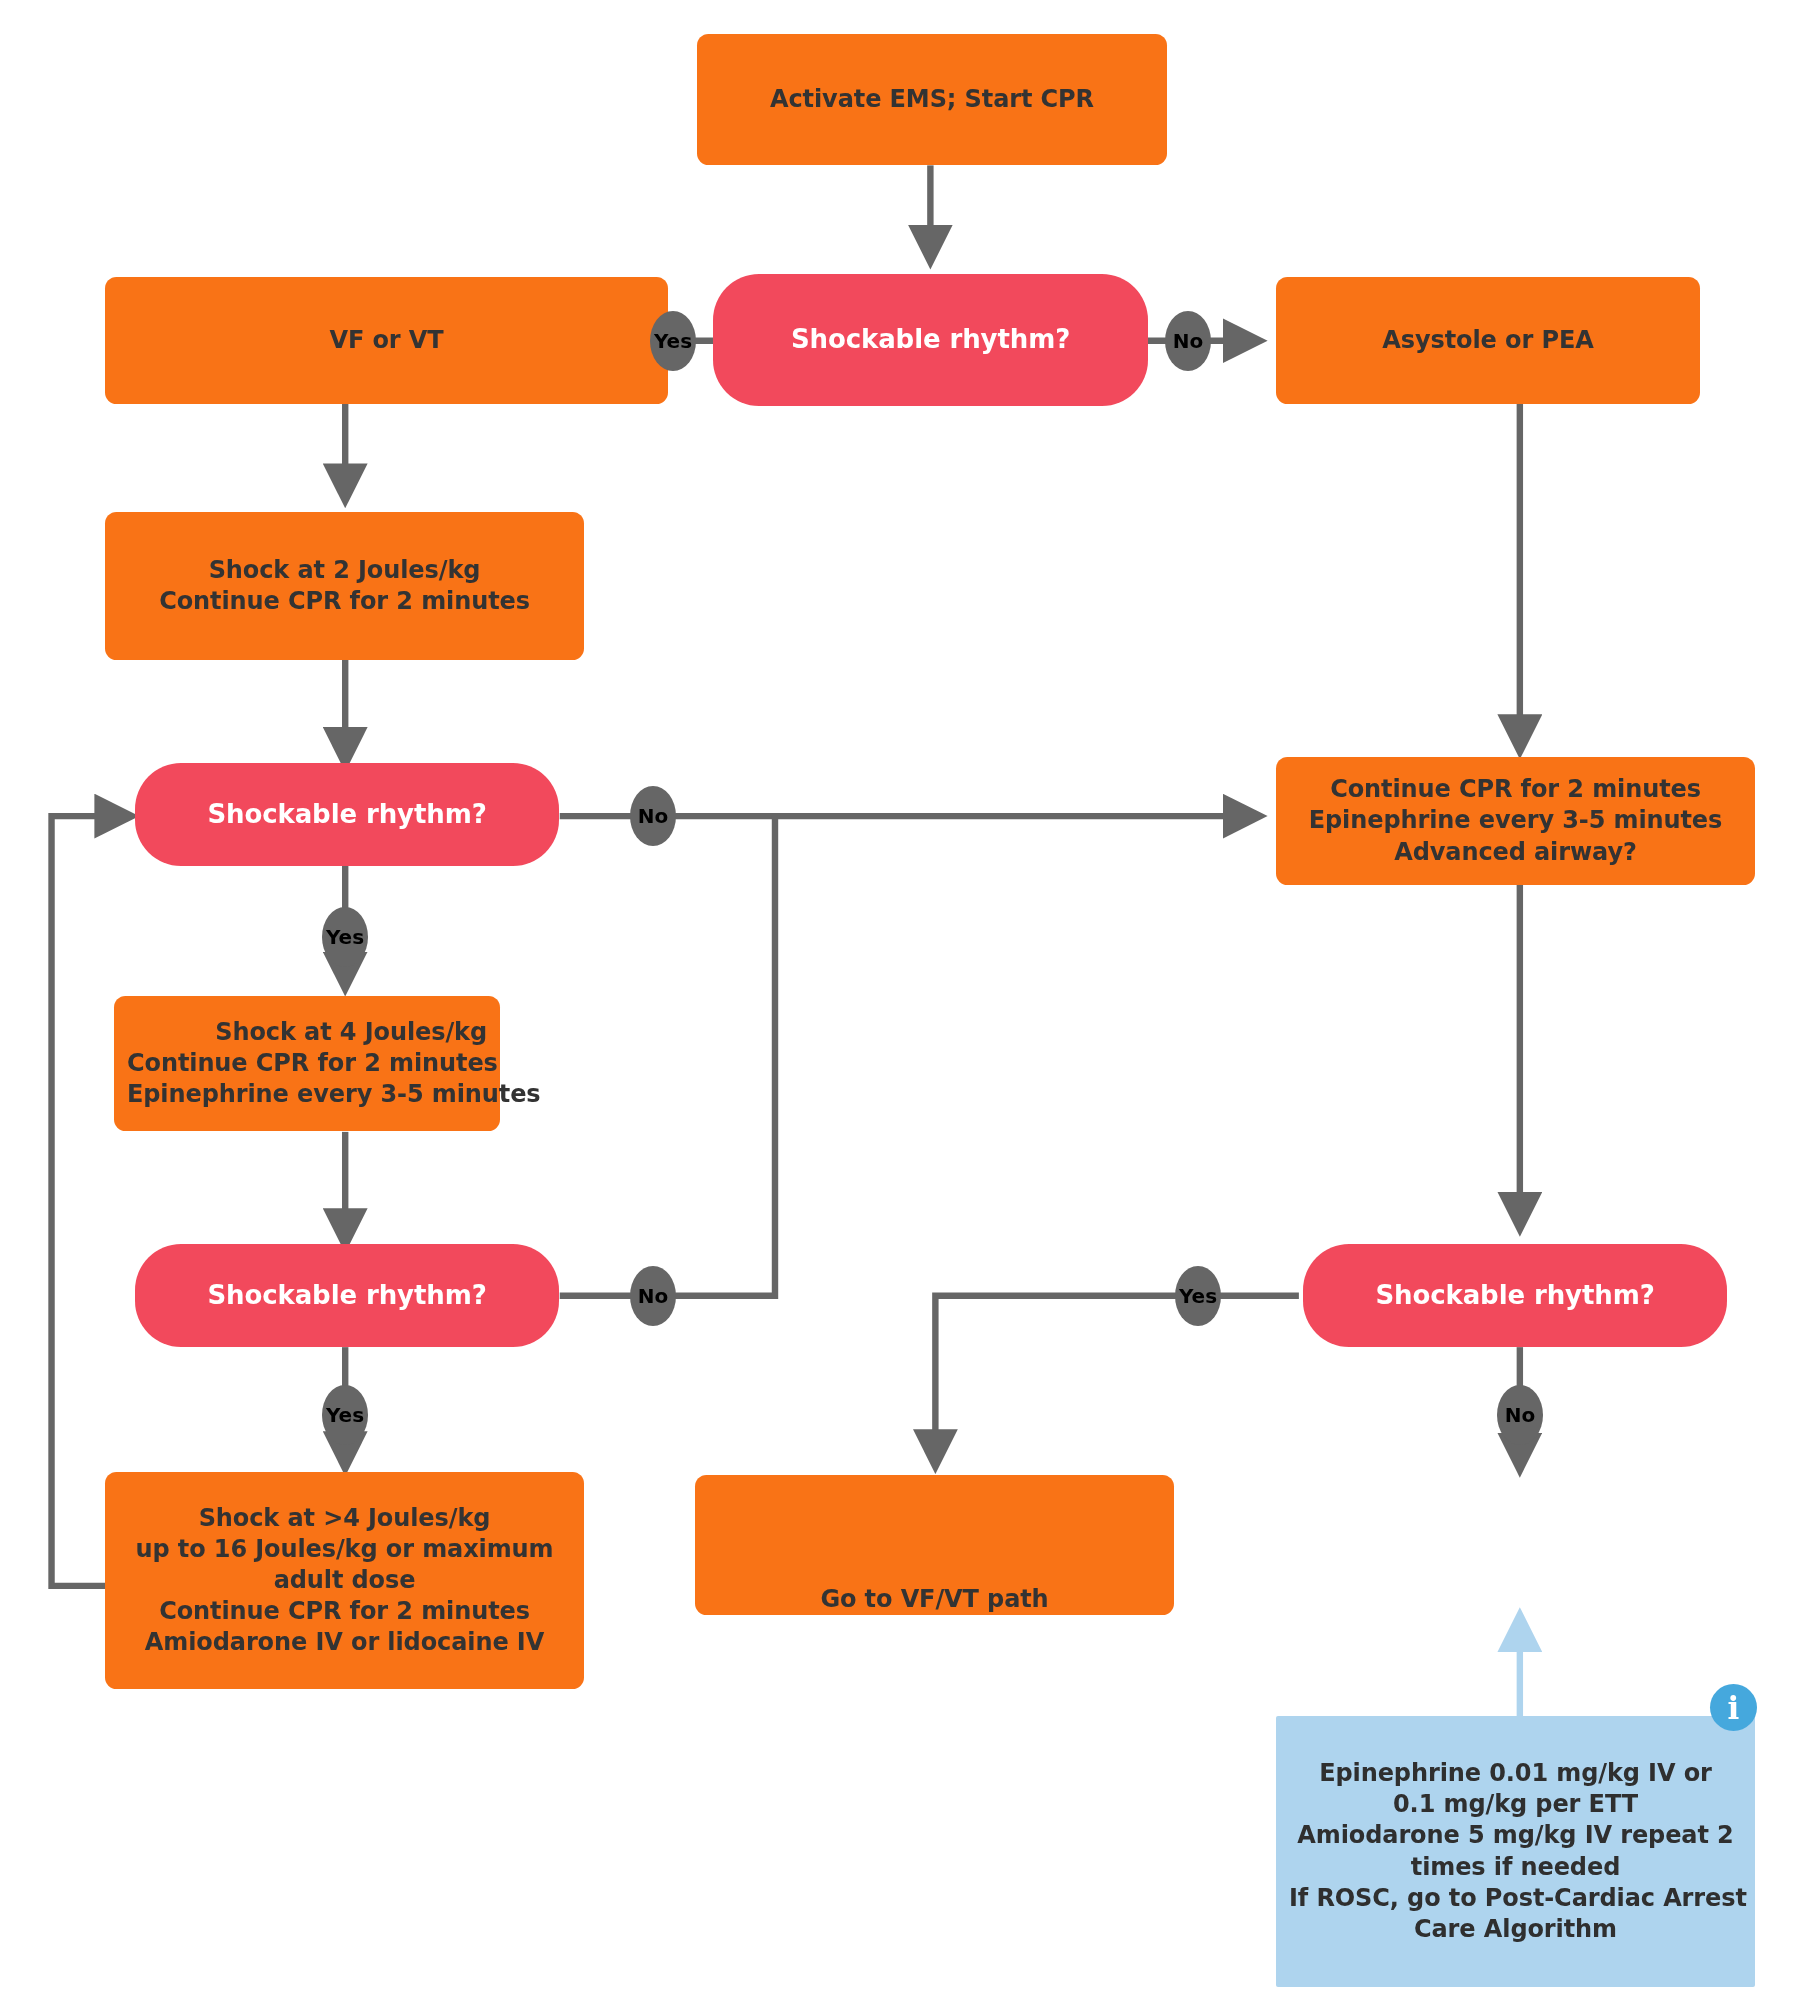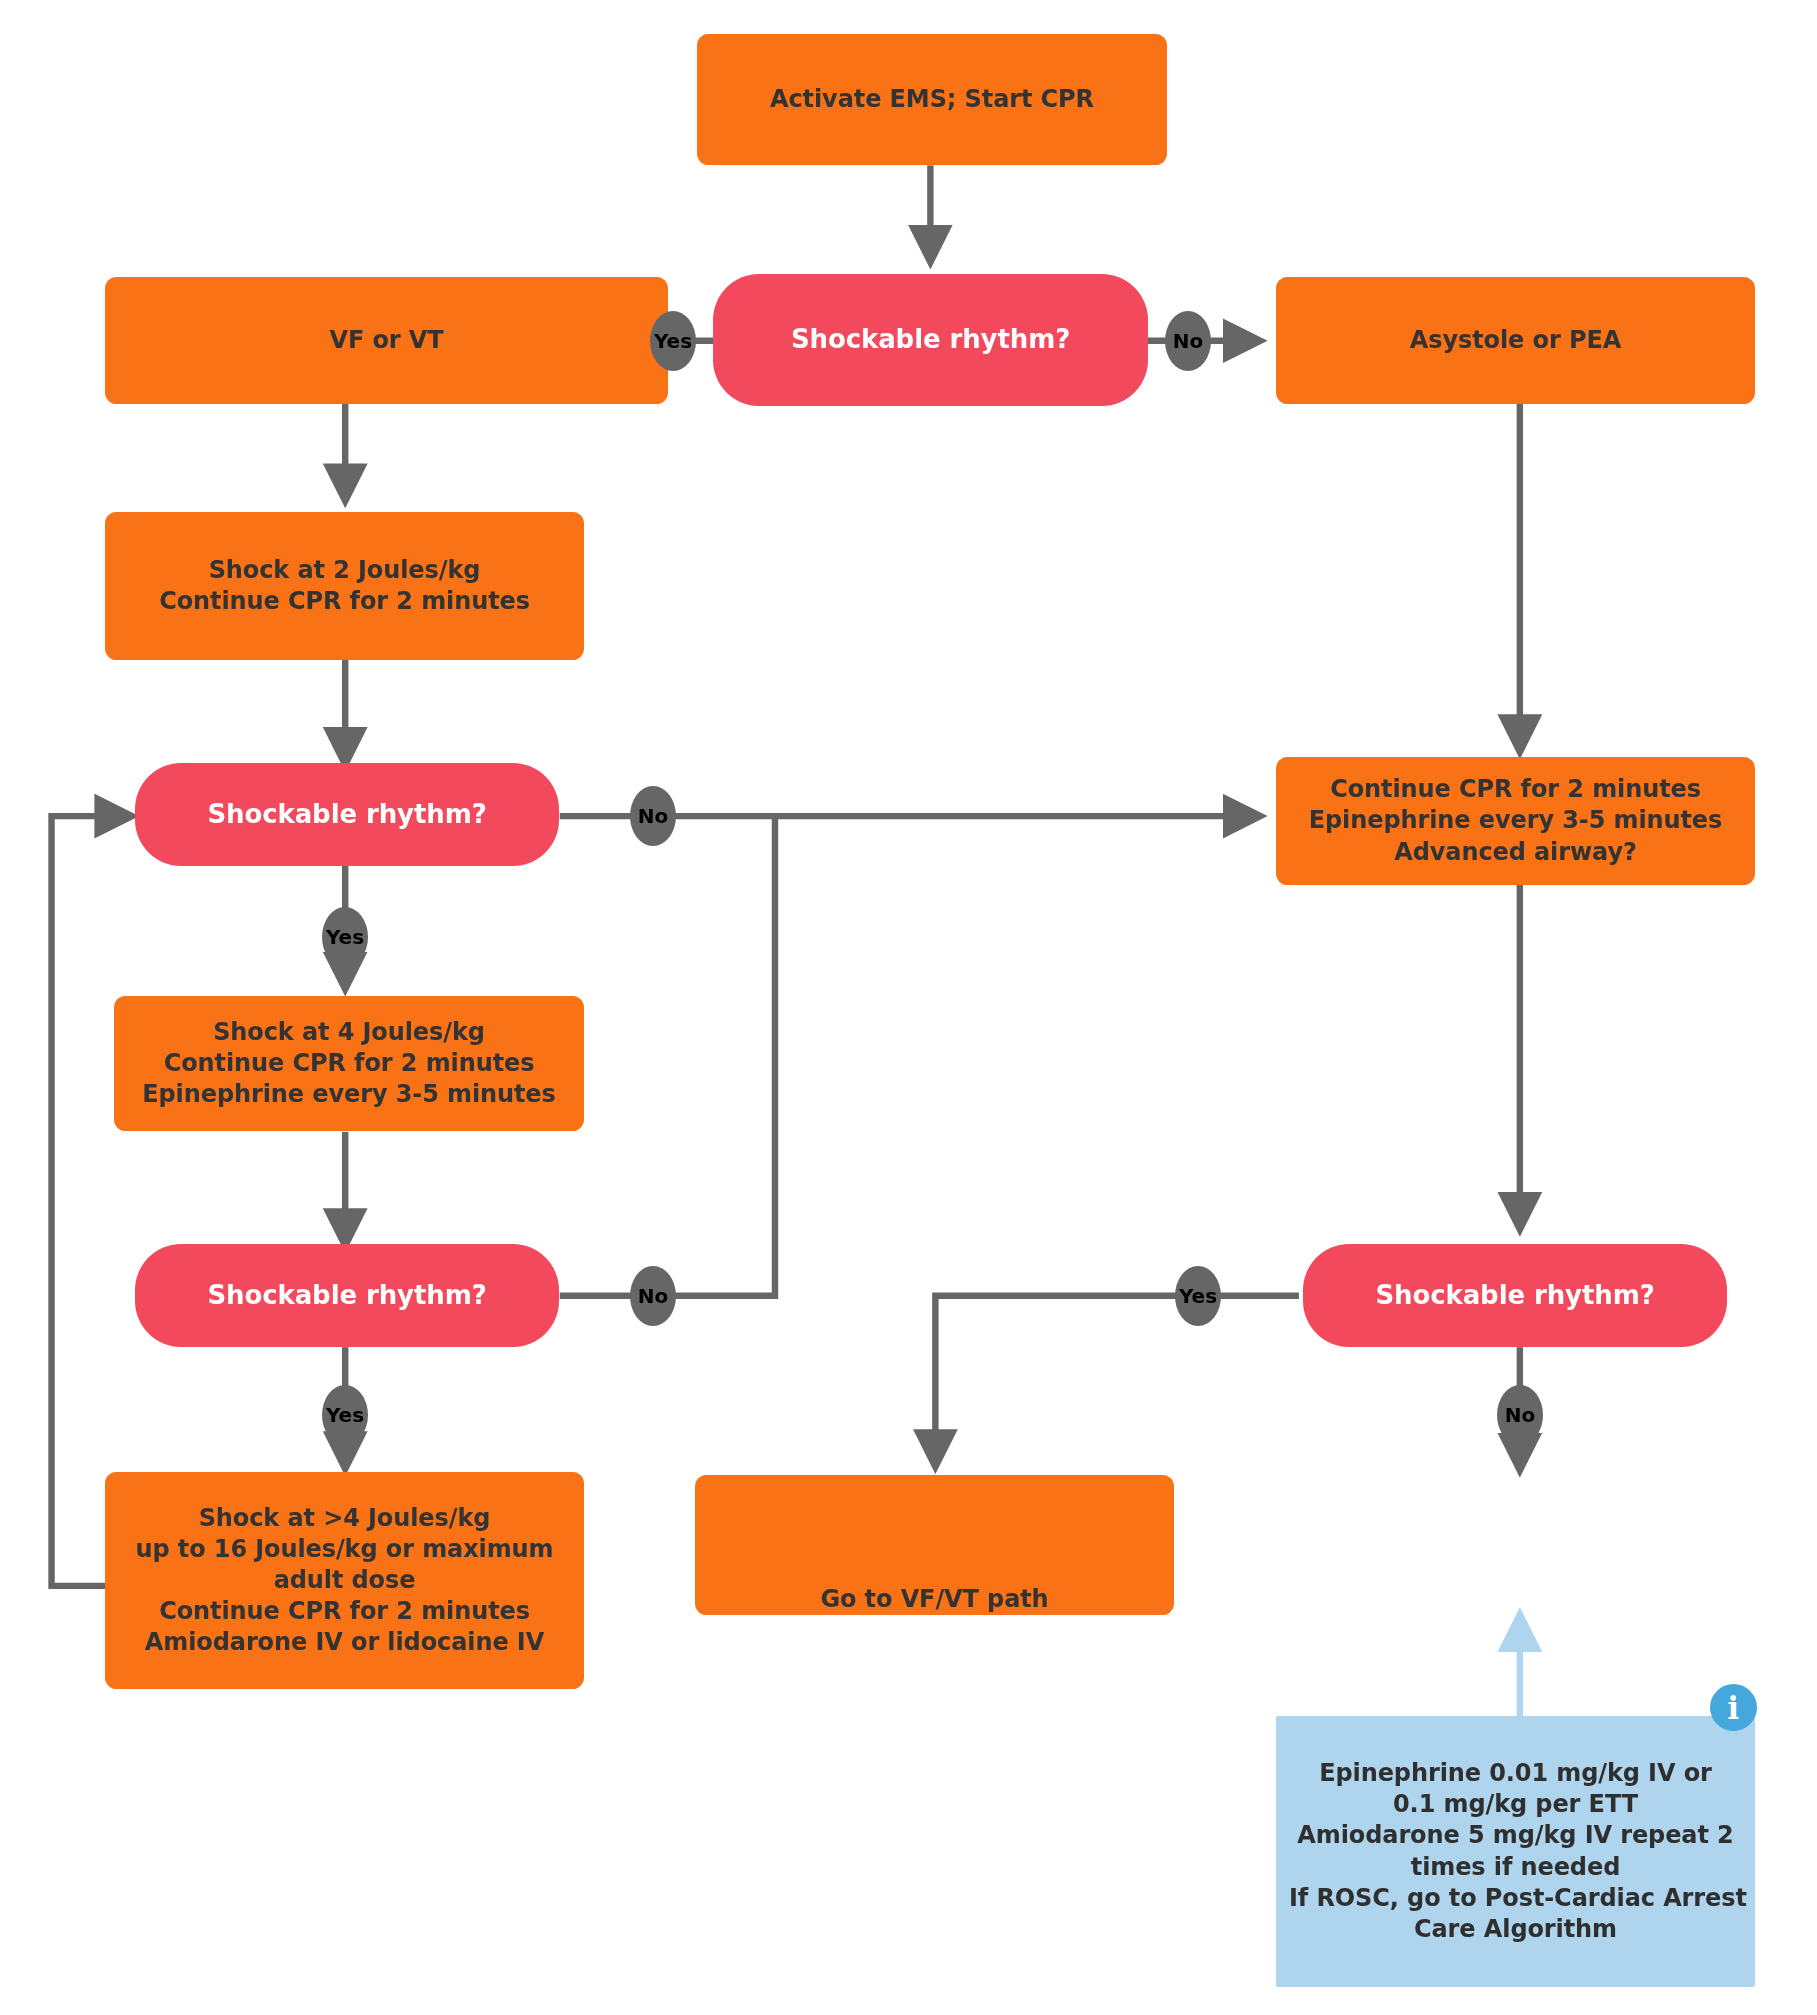--- a/index.html
+++ b/index.html
@@ -154,40 +154,40 @@
       <div>Shockable rhythm?</div>
     </div>
   </div>
 
   <div class="node proc" style="left:105px; top:277px; width:563px; height:127px;">
     <div class="lines">
       <div>VF or VT</div>
     </div>
   </div>
 
-  <div class="node proc" style="left:1276px; top:277px; width:479px; height:127px;">
+  <div class="node proc" style="left:1276px; top:277px; width:424px; height:127px;">
     <div class="lines">
       <div>Asystole or PEA</div>
     </div>
   </div>
 
   <div class="node proc" style="left:105px; top:512px; width:479px; height:148px;">
     <div class="lines">
       <div>Shock at 2 Joules/kg</div>
       <div>Continue CPR for 2 minutes</div>
     </div>
   </div>
 
   <div class="node decision" style="left:135px; top:763px; width:424px; height:103px;">
     <div class="lines">
       <div>Shockable rhythm?</div>
     </div>
   </div>
 
-  <div class="node proc" style="left:114px; top:996px; width:470px; height:135px;">
+  <div class="node proc" style="left:114px; top:996px; width:386px; height:135px;text-align:right;">
     <div class="lines">
       <div>Shock at 4 Joules/kg</div>
       <div>Continue CPR for 2 minutes</div>
       <div>Epinephrine every 3-5 minutes</div>
     </div>
   </div>
 
   <div class="node decision" style="left:135px; top:1244px; width:424px; height:103px;">
     <div class="lines">
       <div>Shockable rhythm?</div>

